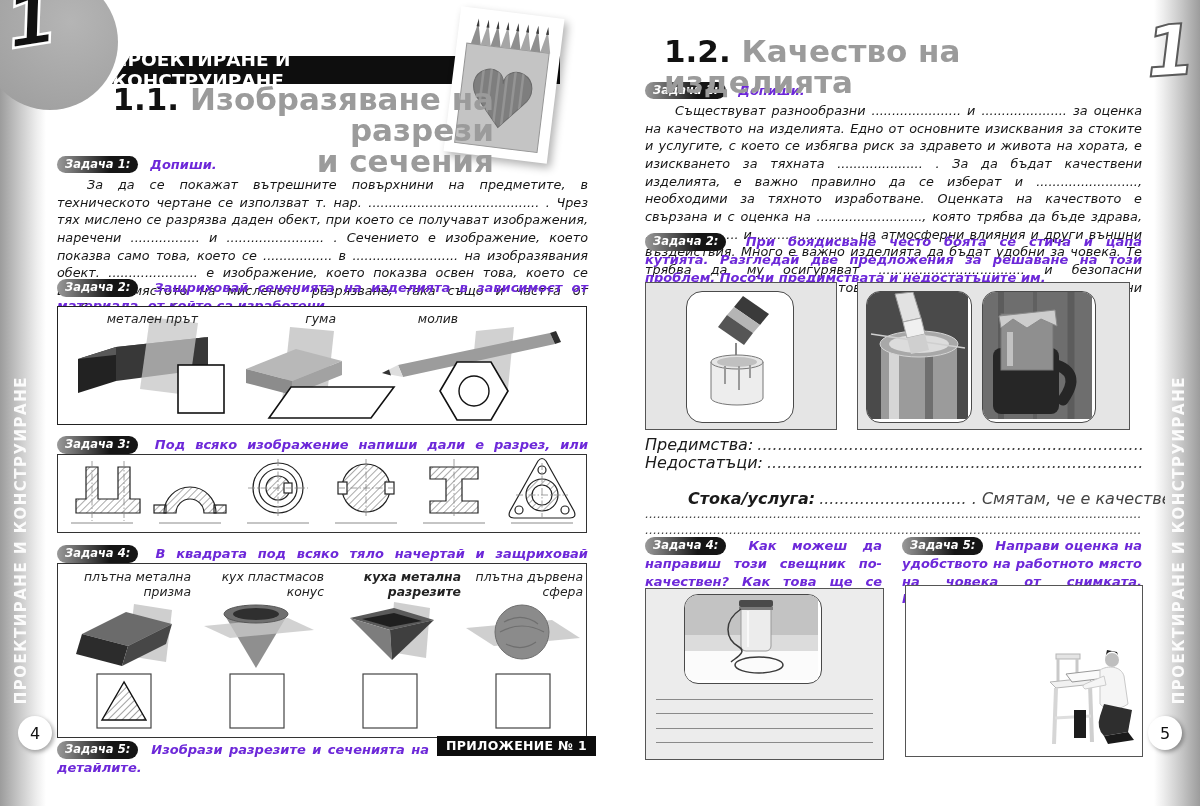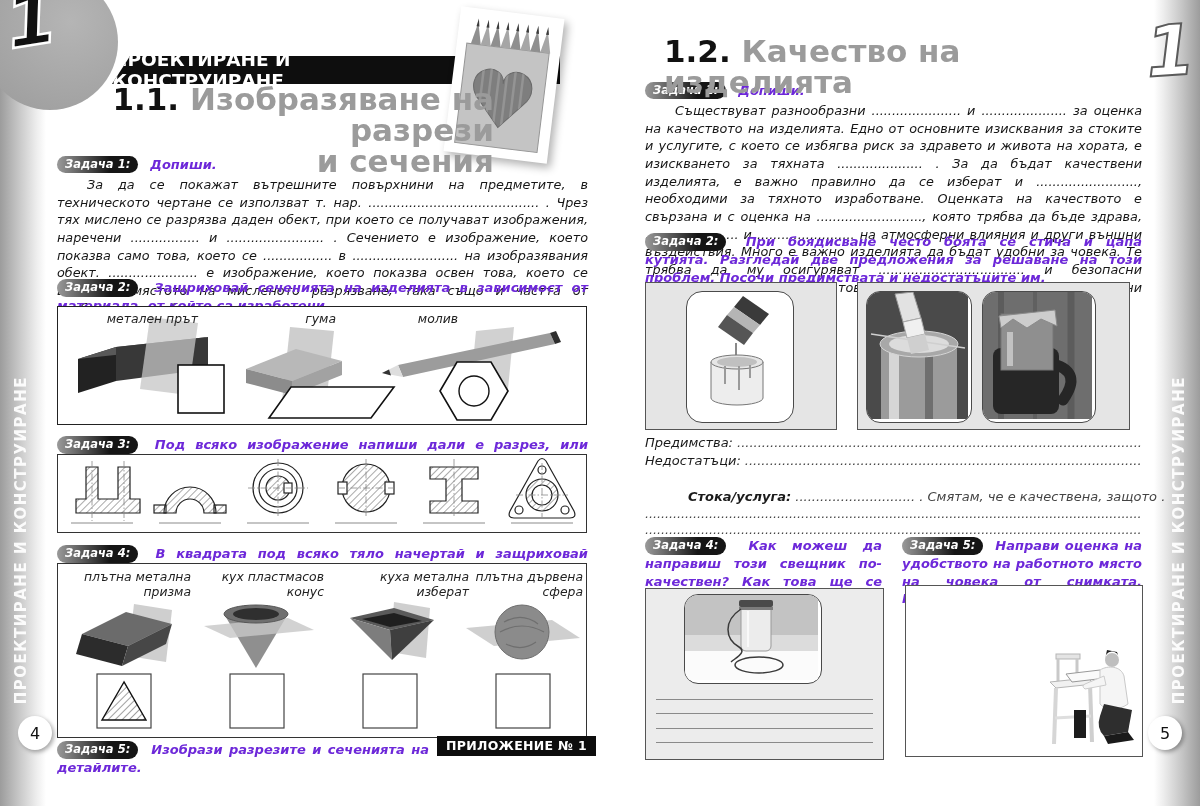--- a/index.html
+++ b/index.html
@@ -42,21 +42,21 @@
   .ttext{font-weight:bold;font-style:italic;font-size:13px;color:#6d28d9;}
   .taskline{font-size:13px;line-height:1.33;text-align:justify;}
   .pbody{font-style:italic;font-size:12.8px;line-height:1.38;text-align:justify;color:#161616;
     margin:3px 0 0 0;text-indent:30px;}
   .cap{position:absolute;font-style:italic;font-size:12.4px;color:#222;text-align:right;line-height:1.2;}
   .frame{position:absolute;background:#fff;}
   .frame-dark{border:1.6px solid #222;}
   .frame-thin{border:1.3px solid #333;}
   .gray-box{position:absolute;background:#e5e5e5;border:1px solid #555;}
   .round-img{position:absolute;border:1.5px solid #4a4a4a;border-radius:16px;overflow:hidden;background:#fff;}
-  .dotrow{display:flex;font-style:italic;font-size:13px;color:#1a1a1a;line-height:1.4;align-items:flex-end;}
+  .dotrow{display:flex;font-style:italic;font-size:16px;color:#1a1a1a;line-height:1.4;align-items:flex-end;}
   .dotrow .lbl{white-space:nowrap;margin-right:4px;}
   .dotrow .dots{flex:1;overflow:hidden;white-space:nowrap;color:#444;}
   .dotsline{overflow:hidden;white-space:nowrap;color:#444;font-size:12.6px;font-style:italic;height:16px;}
   .writeline{position:absolute;left:10px;right:10px;border-top:1px solid #8a8a8a;height:0;}
   .appendix{position:absolute;background:#0d0d0d;color:#fff;font-weight:bold;font-size:12.5px;
     padding:2px 9px 3px;letter-spacing:.3px;}
   svg{display:block;}
 </style>
 </head>
 <body>
@@ -230,23 +230,23 @@
   </div>
   <div class="frame frame-thin" style="left:57px;top:563px;width:528px;height:173px;">
     <div class="cap" style="left:0;top:6px;width:133px;">
       <span>плътна метална</span><br>
       <span>призма</span>
     </div>
     <div class="cap" style="left:133px;top:6px;width:133px;">
       <span>кух пластмасов</span><br>
       <span>конус</span>
     </div>
-    <div class="cap" style="left:278px;top:6px;width:133px;">
+    <div class="cap" style="left:270px;top:6px;width:133px;font-weight:bold;">
       <span>куха метална</span><br>
-      <span>изберат</span>
+      <span>разрезите</span>
     </div>
     <div class="cap" style="left:399px;top:6px;width:126px;">
       <span>плътна дървена</span><br>
       <span>сфера</span>
     </div>
     <svg width="526" height="171" viewBox="0 0 526 171">
       <defs>
         <pattern id="hB" width="5" height="5" patternTransform="rotate(45)" patternUnits="userSpaceOnUse">
           <line x1="0" y1="0" x2="0" y2="5" stroke="#444" stroke-width="1"></line>
         </pattern>

